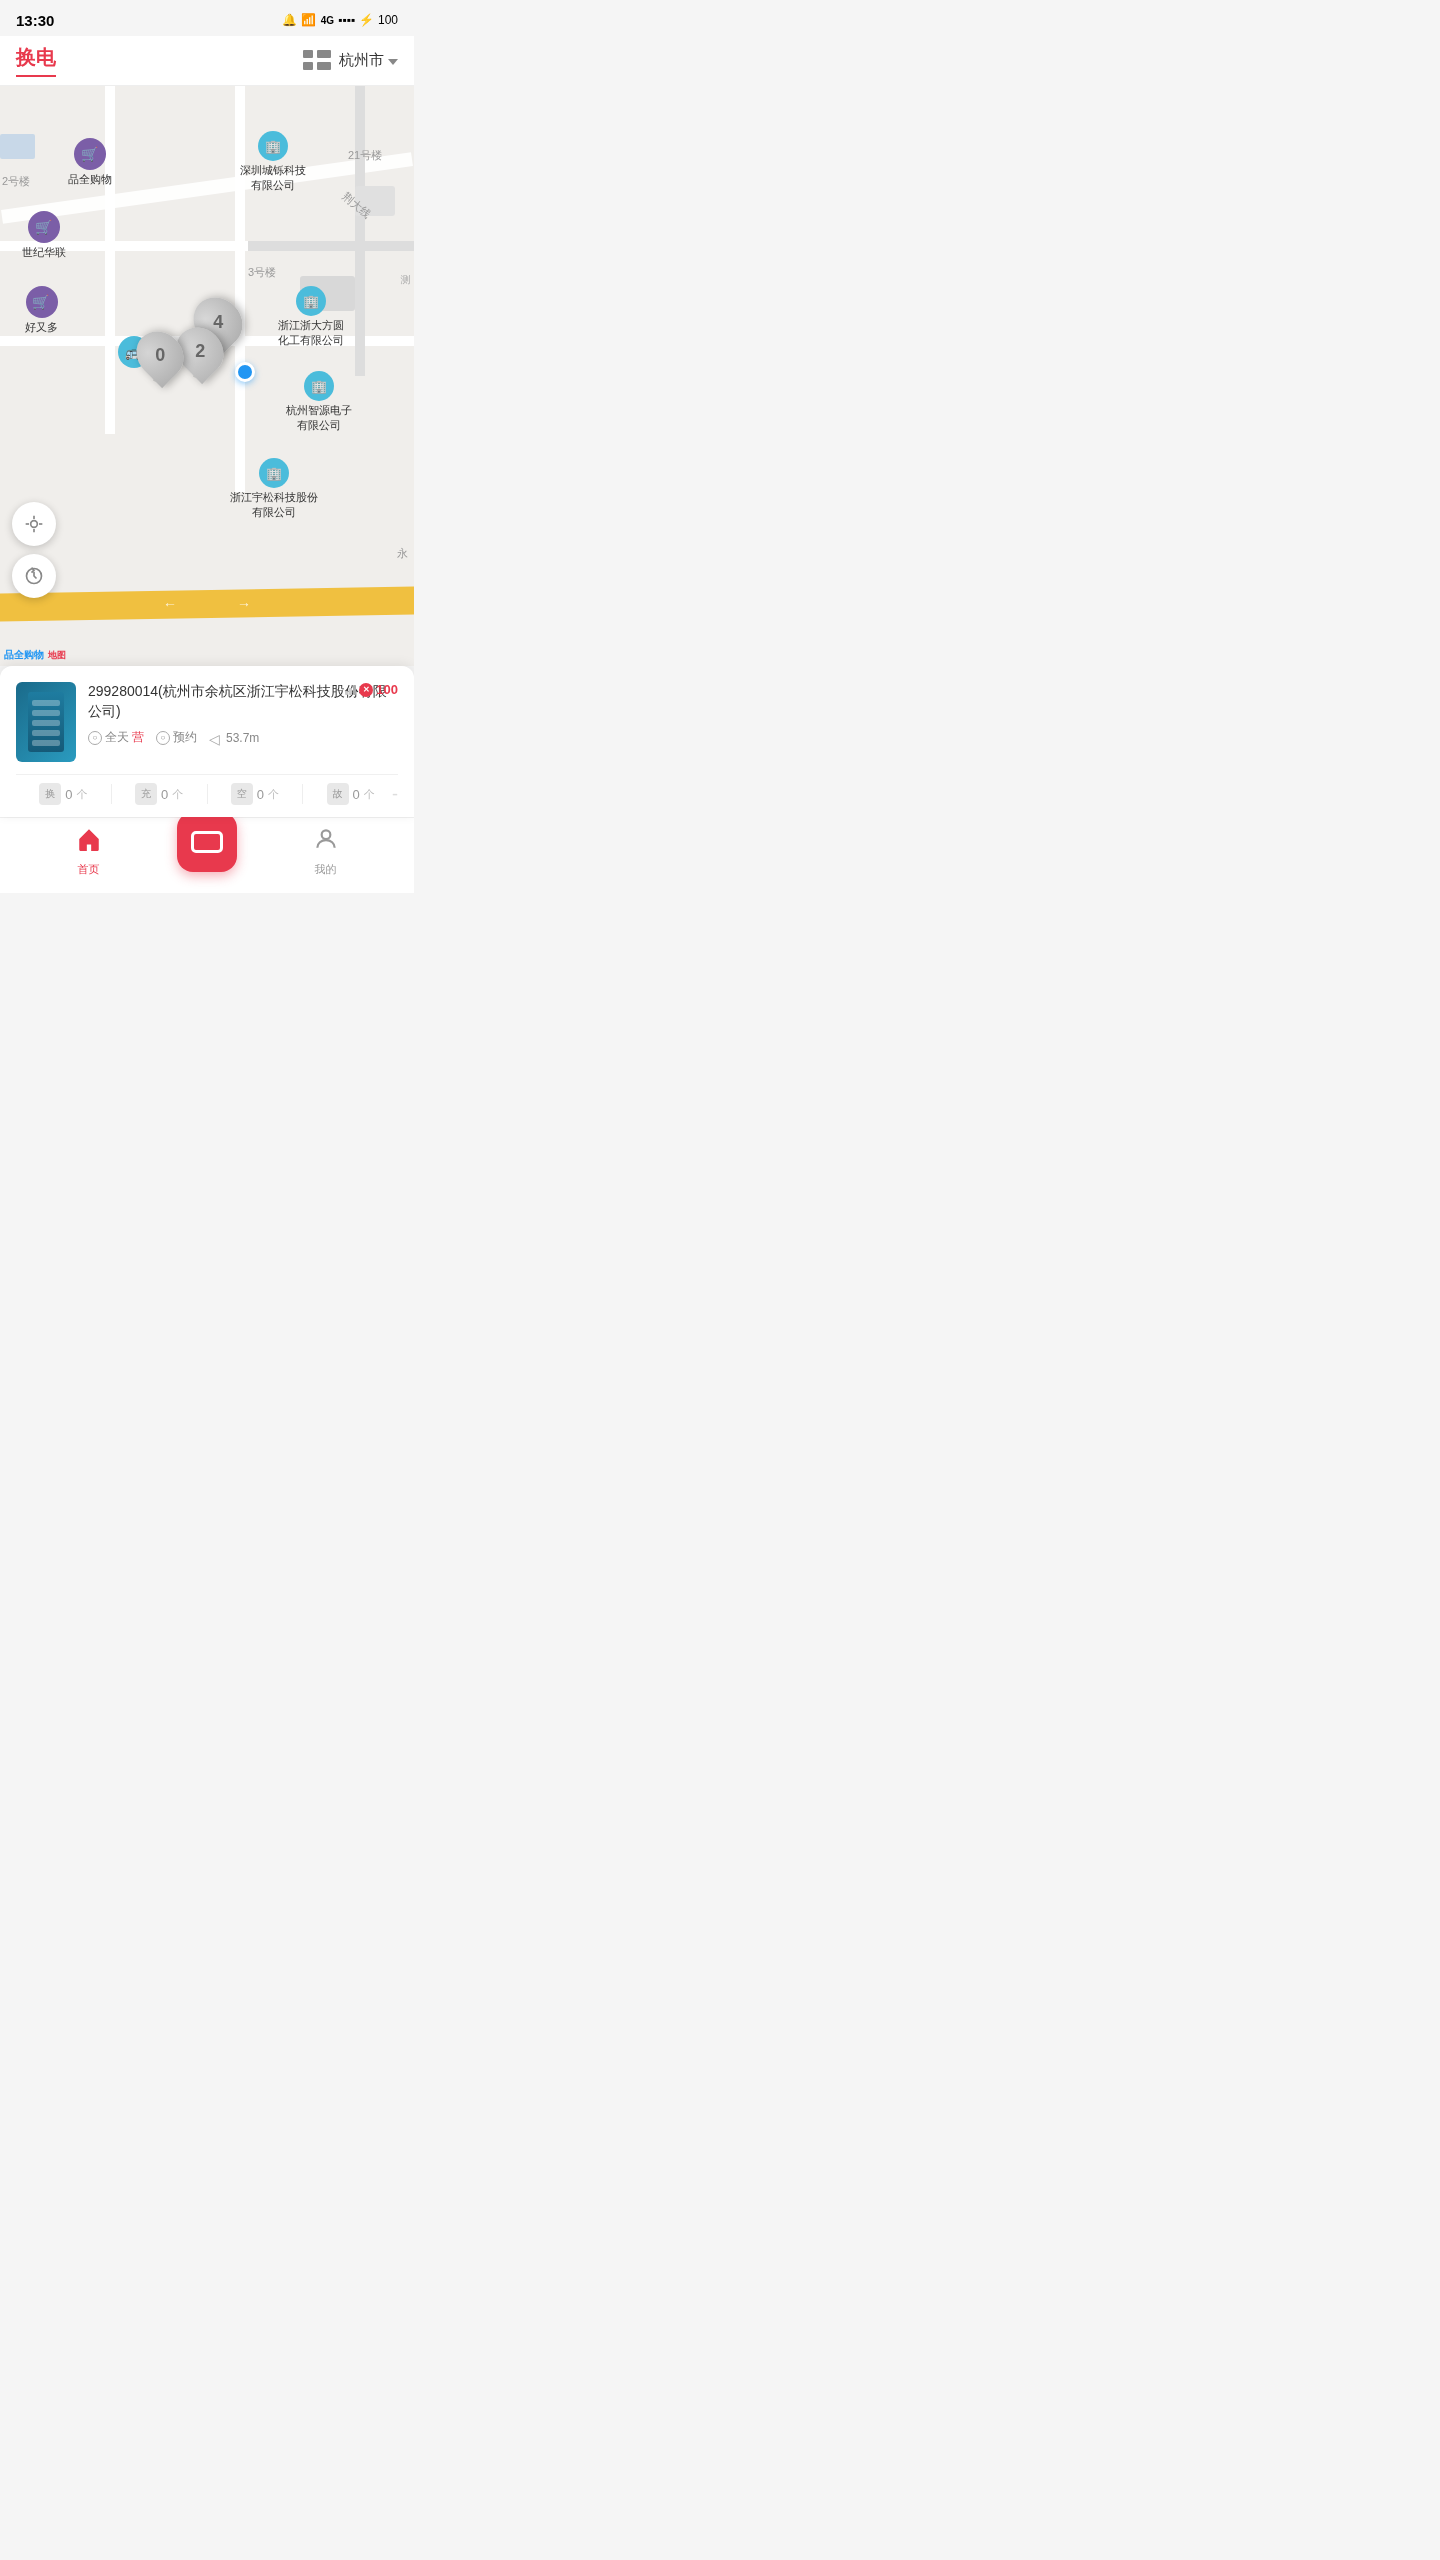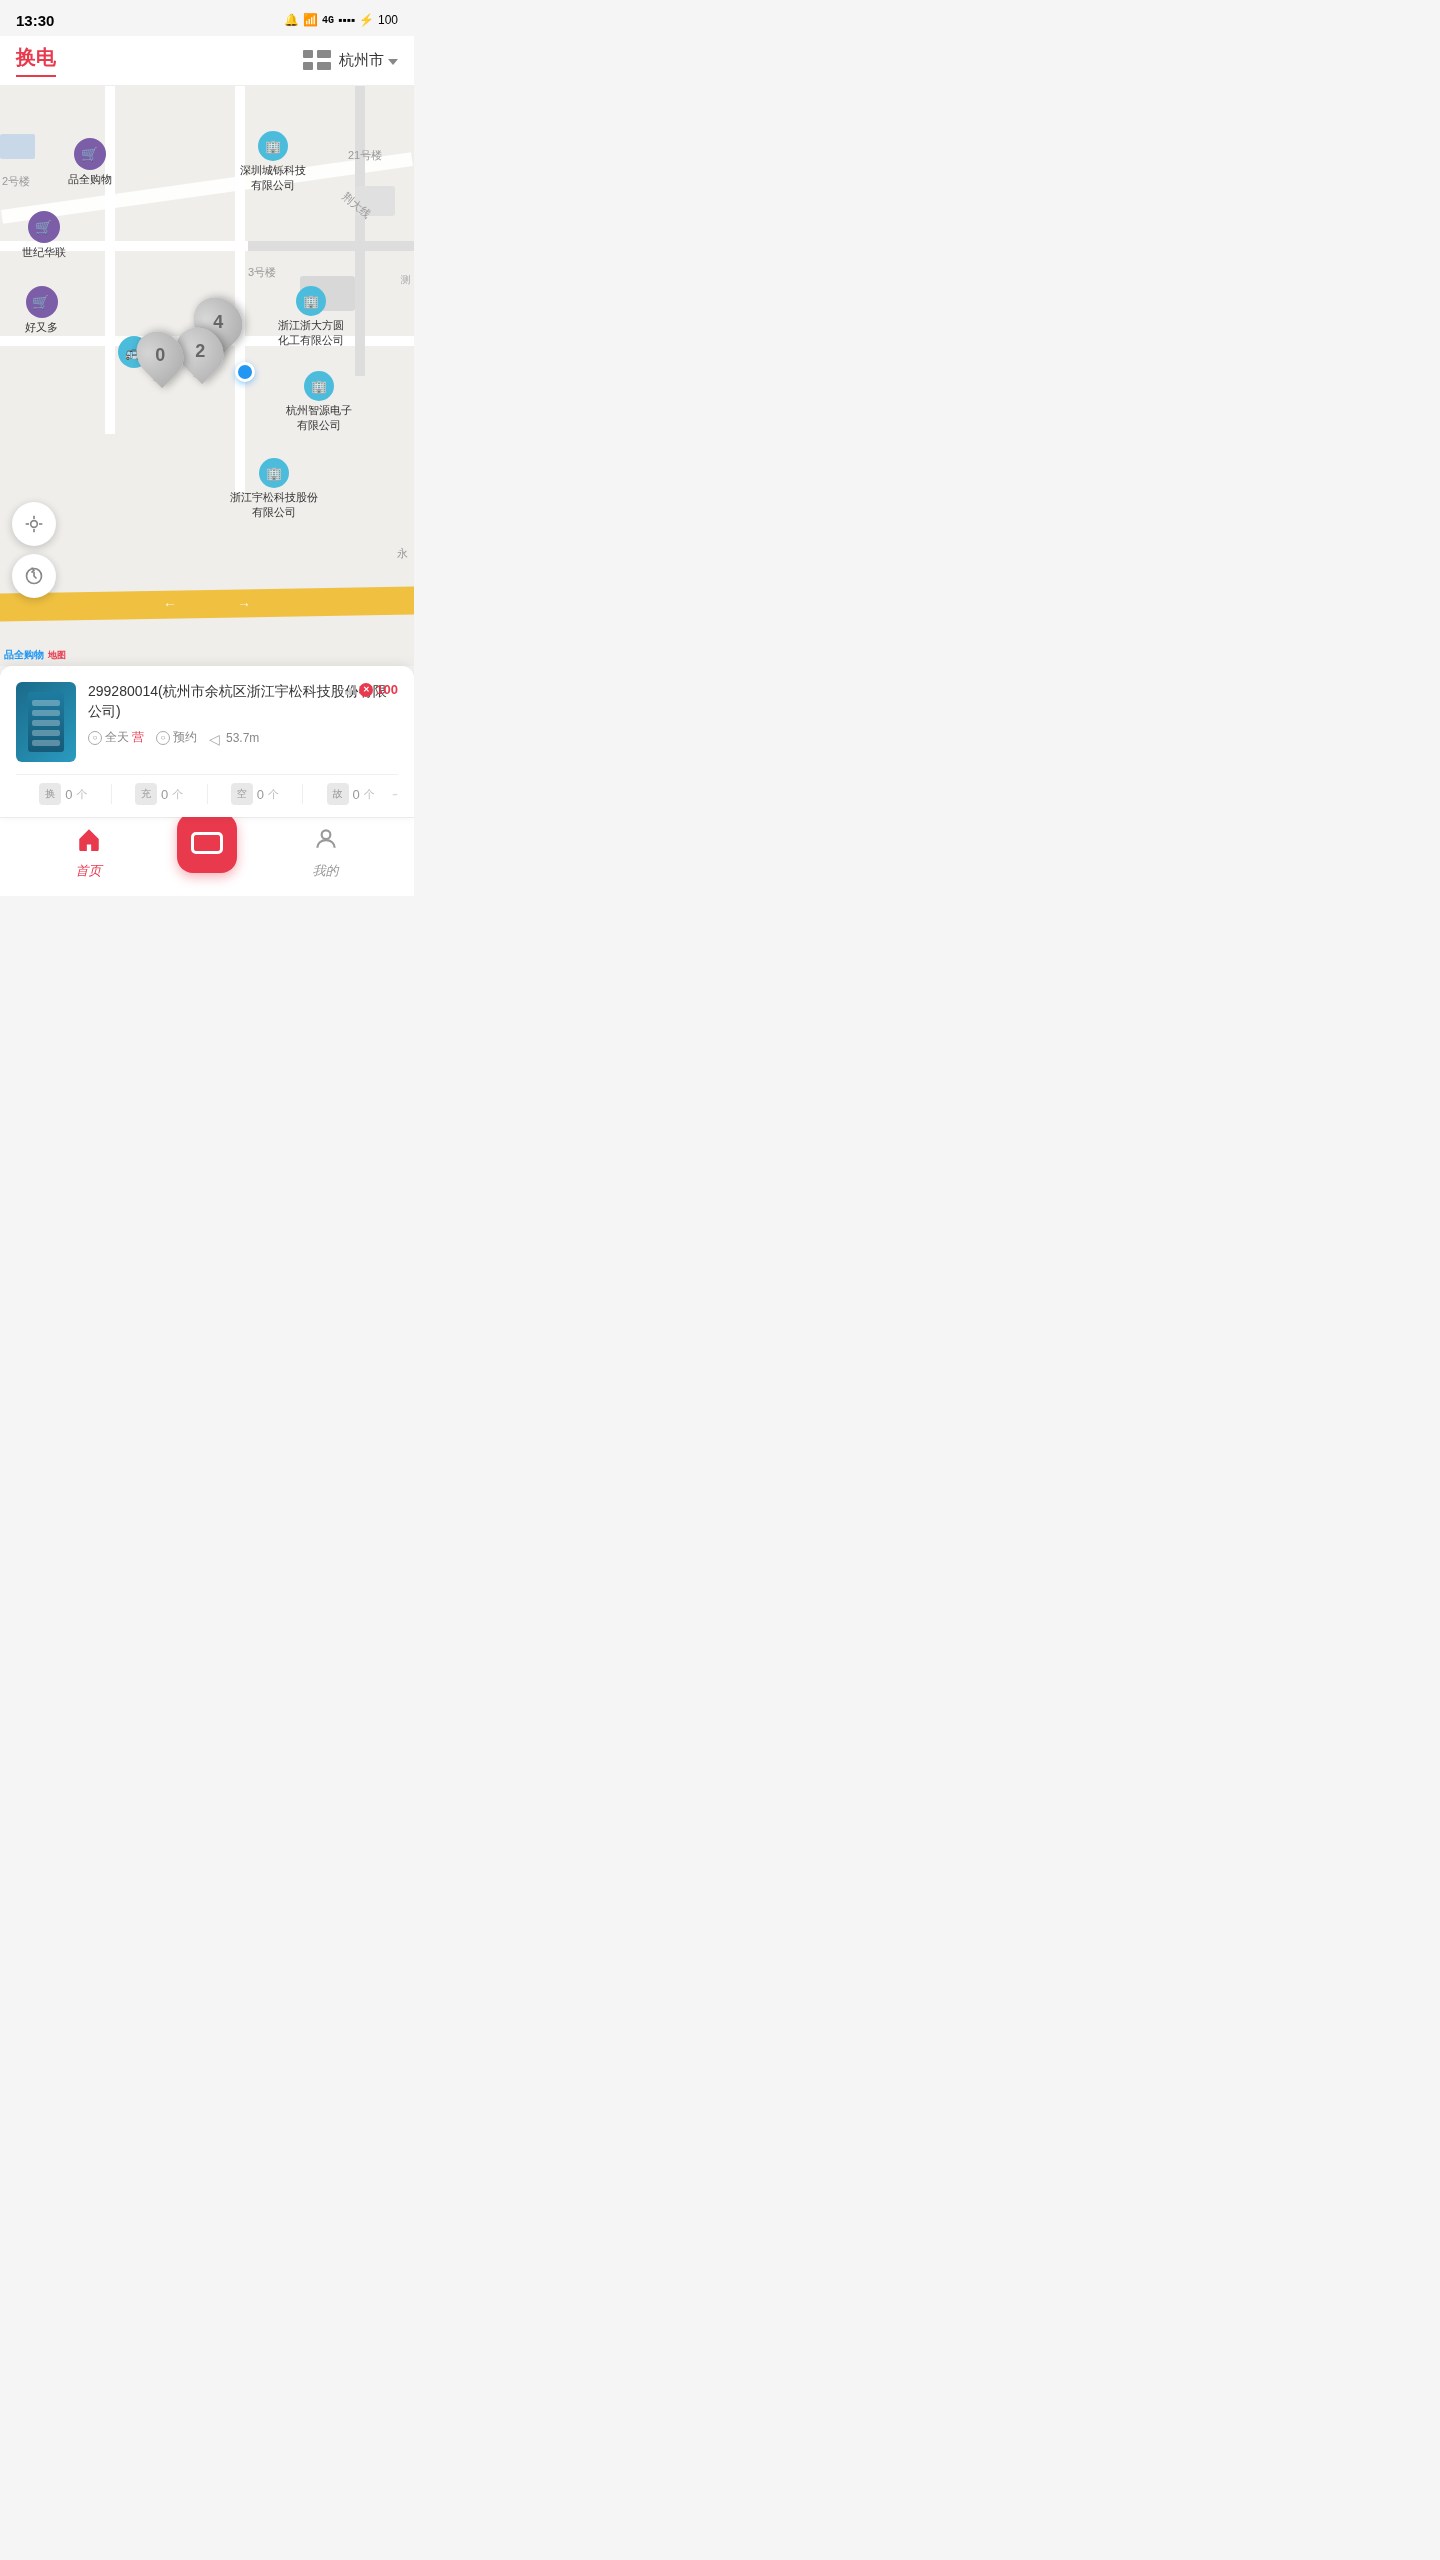--- a/index.html
+++ b/index.html
@@ -405,22 +405,21 @@
       flex-direction: column;
       align-items: center;
       gap: 4px;
       cursor: pointer;
       flex: 1;
     }
     .nav-icon {
       font-size: 24px;
     }
     .nav-label {
-      font-size: 13px;
-      font-style: italic;
+      font-size: 11px;
     }
     .nav-item-active .nav-icon { color: #e8394d; }
     .nav-item-active .nav-label { color: #e8394d; }
     .nav-item-inactive .nav-icon { color: #999; }
     .nav-item-inactive .nav-label { color: #999; }
 
     
     .fab-btn {
       width: 60px;
       height: 60px;
@@ -463,21 +462,21 @@
     }
   </style>
 </head>
 <body>
 
 <div class="status-bar">
   <span class="status-time">13:30</span>
   <div class="status-icons">
     <span>🔔</span>
     <span>📶</span>
-    <span style="font-size:10px;font-weight:700;font-family:Liberation Mono, monospace;">4G</span>
+    <span style="font-size:10px;font-weight:700;">4G</span>
     <span>▪▪▪▪</span>
     <span>⚡</span>
     <span>100</span>
   </div>
 </div>
 
 <div class="top-nav">
   <span class="nav-title">换电</span>
   <div class="nav-right">
 

